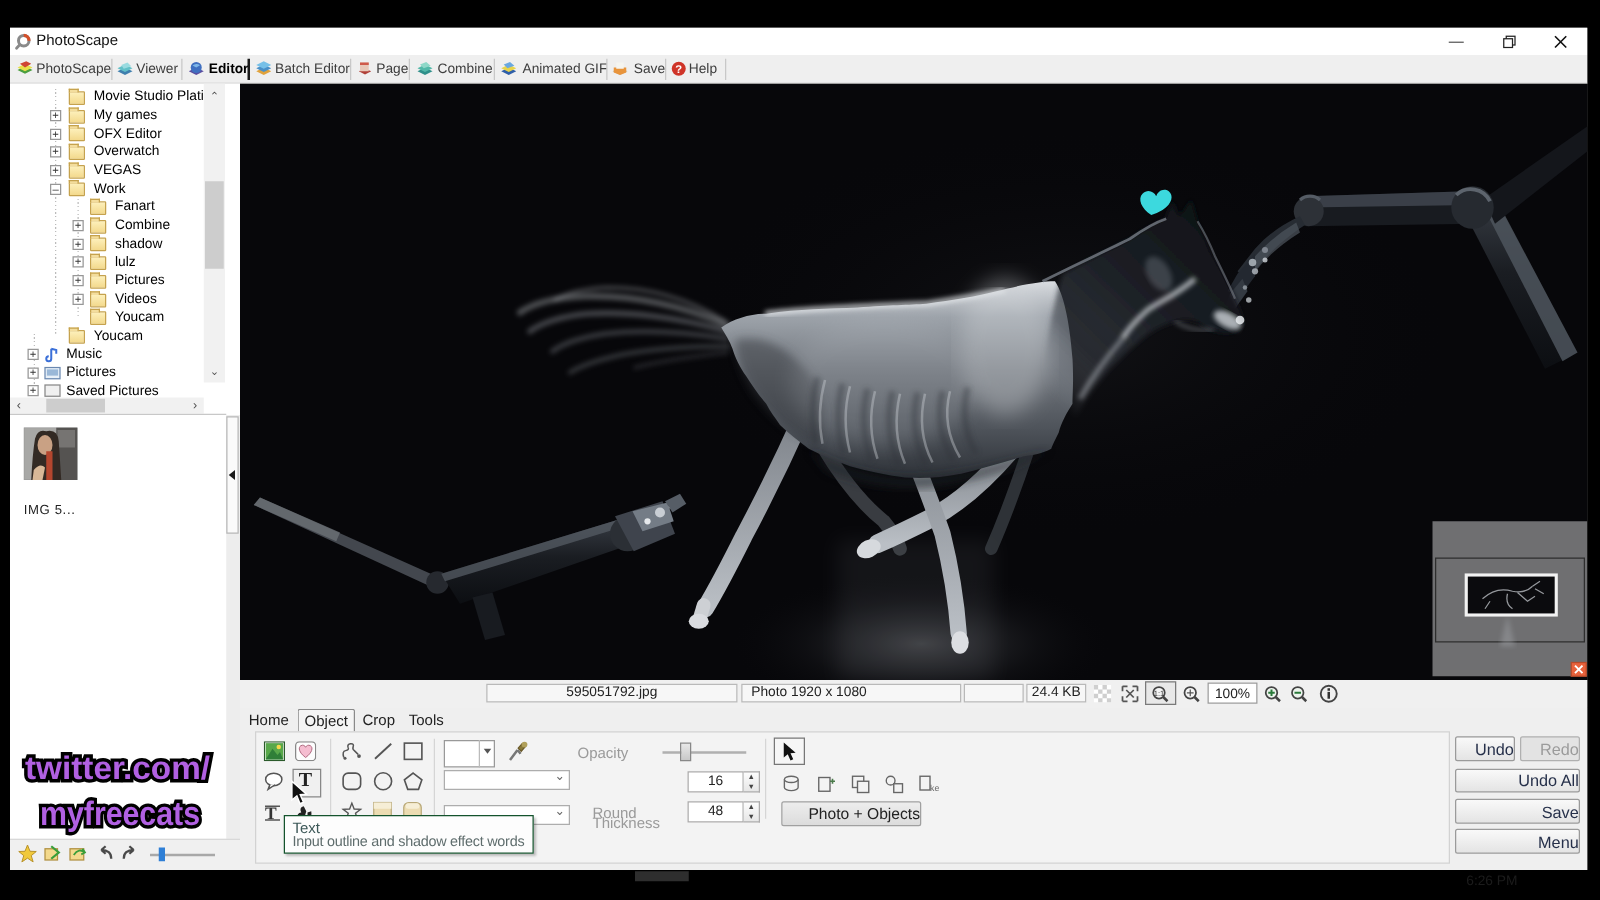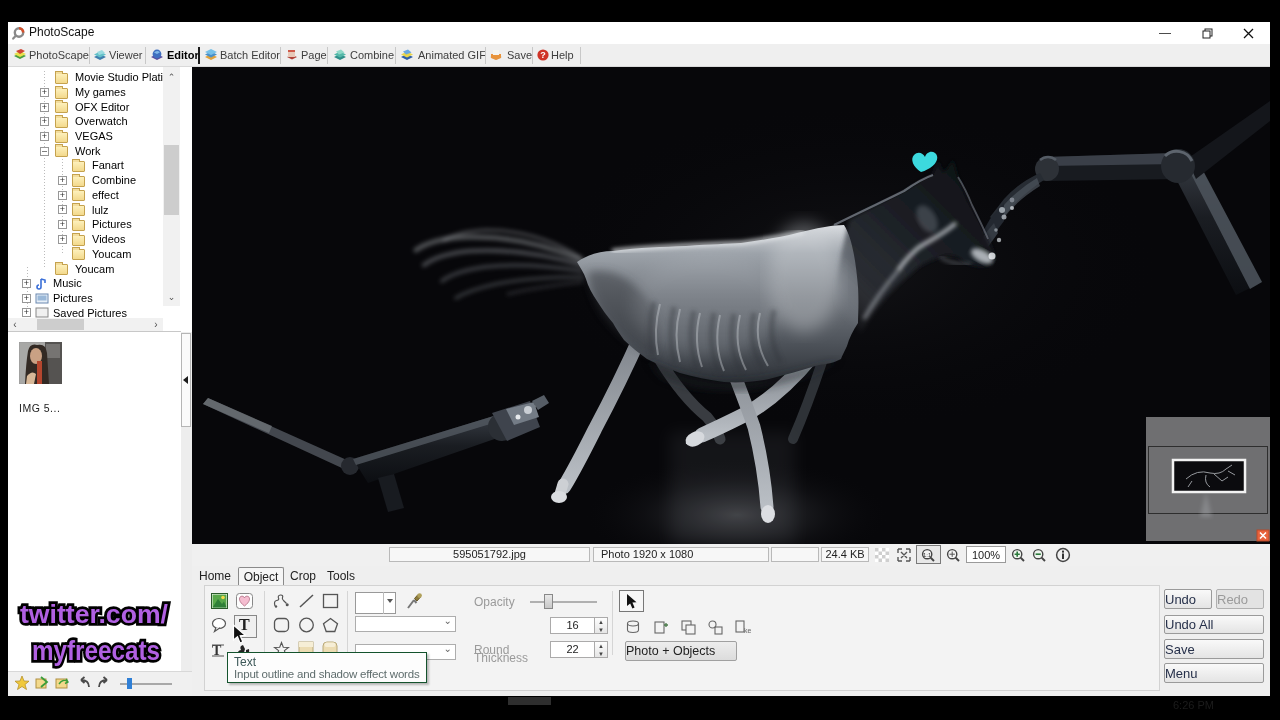--- a/index.html
+++ b/index.html
@@ -33,21 +33,21 @@
 
 #bp{position:absolute;left:184px;top:544px;width:1078px;height:130px;background:#efefef;}
 .btab{position:absolute;top:1px;height:19px;font-size:12px;color:#222;line-height:19px;text-align:center;}
 #toolbox{position:absolute;left:12px;top:19px;width:956px;height:106px;background:#f3f3f3;border:1px solid #d2d2d2;}
 .lbl{position:absolute;font-size:12px;color:#9a9a9a;}
 .numbox{position:absolute;width:45px;height:17px;border:1px solid #abaaaa;background:#fff;font-size:11px;color:#222;text-align:center;line-height:15px;}
 .spin{position:absolute;width:13px;height:17px;border:1px solid #abaaaa;border-left:none;background:linear-gradient(#fdfdfd,#e6e6e6);font-size:6px;color:#444;text-align:center;line-height:8px;}
 .combo{position:absolute;width:101px;height:16px;border:1px solid #adadad;background:#fff;}
 .combo:after{content:"\2304";position:absolute;right:3px;top:-2px;font-size:10px;color:#666;}
 .vsep{position:absolute;width:1px;background:#d5d5d5;}
-.btn{position:absolute;border:1px solid #9a9a9a;border-radius:2px;background:linear-gradient(#f9f9f9,#e4e4e4);font-size:13px;color:#26304a;text-align:left;}
+.btn{position:absolute;border:1px solid #9a9a9a;border-radius:2px;background:linear-gradient(#f9f9f9,#e4e4e4);font-size:13px;color:#26304a;text-align:right;}
 
 #tip{position:absolute;left:35px;top:86px;width:200px;height:31px;background:#fdfdfd;border:1px solid #14532d;box-shadow:2px 2px 2px rgba(0,0,0,0.25);z-index:30;}
 #tip .l1{position:absolute;left:6px;top:2px;font-size:12px;color:#3d5858;}
 #tip .l2{position:absolute;left:6px;top:15px;font-size:11.5px;color:#5f6d6d;letter-spacing:-0.2px;text-align:center;}
 </style>
 </head>
 <body>
 <div id="win">
   <div id="title">
     <svg class="abs" style="left:3px;top:4px" width="15" height="15" viewBox="0 0 15 15">
@@ -152,21 +152,21 @@
     <span class="exp" style="left:32px;top:80px;line-height:7px">–</span>
       <div class="fold" style="left:47px;top:79px"></div>
       <span class="ti" style="left:67px;top:77.7px">Work</span>
     <div class="fold" style="left:64px;top:94px"></div>
       <span class="ti" style="left:84px;top:92.4px">Fanart</span>
     <span class="exp" style="left:50px;top:109px">+</span>
       <div class="fold" style="left:64px;top:108.7px"></div>
       <span class="ti" style="left:84px;top:107.2px">Combine</span>
     <span class="exp" style="left:50px;top:124px">+</span>
       <div class="fold" style="left:64px;top:123.4px"></div>
-      <span class="ti" style="left:84px;top:121.9px">effect</span>
+      <span class="ti" style="left:84px;top:121.9px">shadow</span>
     <span class="exp" style="left:50px;top:138px">+</span>
       <div class="fold" style="left:64px;top:138.2px"></div>
       <span class="ti" style="left:84px;top:136.7px">lulz</span>
     <span class="exp" style="left:50px;top:153px">+</span>
       <div class="fold" style="left:64px;top:152.9px"></div>
       <span class="ti" style="left:84px;top:151.4px">Pictures</span>
     <span class="exp" style="left:50px;top:168px">+</span>
       <div class="fold" style="left:64px;top:167.6px"></div>
       <span class="ti" style="left:84px;top:166.1px">Videos</span>
     <div class="fold" style="left:64px;top:182.4px"></div>
@@ -557,28 +557,28 @@
       <div class="abs" style="left:178px;top:6px;width:1px;height:22px;background:#bbb;"></div>
       <span class="abs" style="left:182px;top:13px;width:0;height:0;border-left:3px solid transparent;border-right:3px solid transparent;border-top:4px solid #555;"></span>
       <svg class="abs" style="left:200px;top:5px" width="18" height="20" viewBox="0 0 18 20">
           <path d="M3 17 L9 9 M9 9 L11.5 12" stroke="#777" stroke-width="2" fill="none"></path>
           <path d="M9.5 7.5 L12 10 L15.5 6 A2.2 2.2 0 0 0 12.8 3.8 Z" fill="#8a7a3a" stroke="#6a5a2a"></path>
           <circle cx="14.6" cy="4.6" r="2.3" fill="#b0a05a"></circle>
         </svg>
       <div class="combo" style="left:150px;top:30px;"></div>
       <div class="combo" style="left:150px;top:58px;"></div>
 
-      <span class="lbl" style="left:269px;top:9px;">Opacity</span>
+      <span class="lbl" style="left:257px;top:9px;">Opacity</span>
       <div class="abs" style="left:325px;top:15px;width:67px;height:2px;background:#b0b0b0;"></div>
       <div class="abs" style="left:339px;top:8px;width:9px;height:15px;background:linear-gradient(#e8e8e8,#c8c8c8);border:1px solid #888;"></div>
       <span class="lbl" style="left:269px;top:33px;margin-top:32px;">Thickness</span>
       <div class="numbox" style="left:345px;top:31px;">16</div>
       <div class="spin" style="left:390px;top:31px;">▲<br>▼</div>
       <span class="lbl" style="left:269px;top:57px;">Round</span>
-      <div class="numbox" style="left:345px;top:55px;">22</div>
+      <div class="numbox" style="left:345px;top:55px;">48</div>
       <div class="spin" style="left:390px;top:55px;">▲<br>▼</div>
       <div class="vsep" style="left:407px;top:5px;height:64px;"></div>
 
       <div class="abs" style="left:414px;top:4px;width:25px;height:22px;border:1px solid #777;background:#f6f6f6;"></div>
       <svg class="abs" style="left:420px;top:7px" width="13" height="17" viewBox="0 0 13 17">
           <path d="M2 1 L2 13 L5.2 10.4 L7.4 15.4 L9.6 14.4 L7.4 9.6 L11.5 9.2 Z" fill="#111"></path>
         </svg>
       <svg class="abs" style="left:420px;top:33px" width="17" height="17" viewBox="0 0 17 17">
           <ellipse cx="8" cy="4.5" rx="5.5" ry="2.5" fill="none" stroke="#666" stroke-width="1.1"></ellipse>
           <path d="M2.5 4.5 V11 A5.5 2.5 0 0 0 13.5 11 V4.5" fill="none" stroke="#666" stroke-width="1.1"></path>

